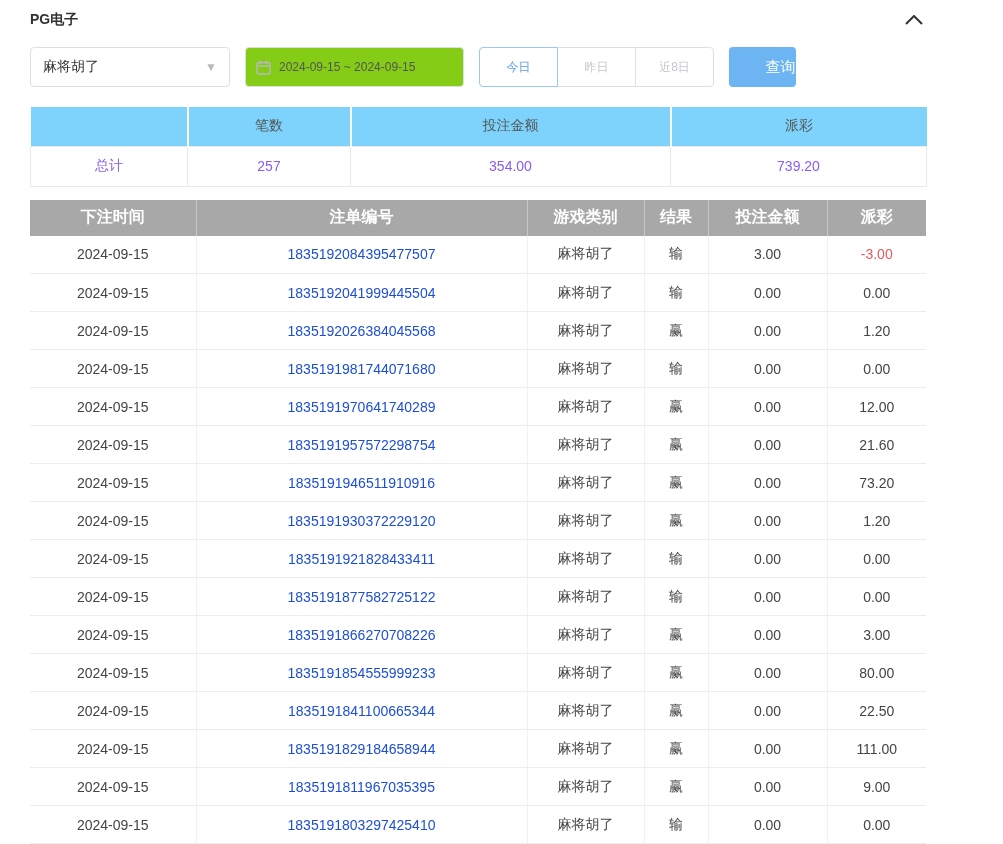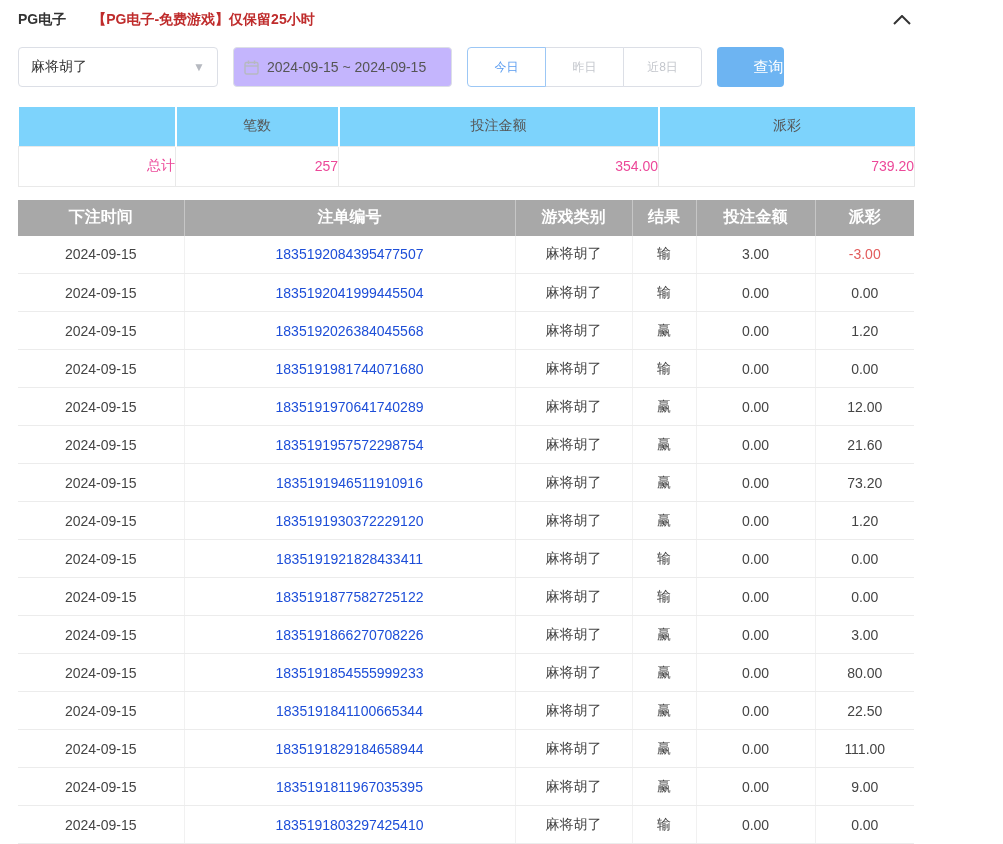--- a/index.html
+++ b/index.html
@@ -1,38 +1,38 @@
 <!DOCTYPE html>
 <html style="--accent-blue: #6db4f2; --active-tab-blue: #5a9cf0; --notice-red: #bf2c2c; --negative-red: #e25b5b; --table-header-gray: #a8a8a8;"><head>
 <meta charset="utf-8">
 <style>
   * { box-sizing: border-box; margin: 0; padding: 0; }
   html, body { width: 1003px; height: 844px; overflow: hidden; background: #ffffff; }
   body { font-family: "Liberation Sans", "DejaVu Sans", sans-serif; color: #333; }
   .page { width: 1003px; height: 844px; overflow: hidden; }
-  .content { width: 896px; margin-left: 18px; }
+  .content { width: 896px; margin-left: 30px; }
 
   
   .topbar { height: 40px; display: flex; align-items: center; }
   .panel-title { font-size: 14px; font-weight: bold; color: #333; }
   .panel-notice { font-size: 14px; font-weight: bold; color: var(--notice-red, #bf2c2c); margin-left: 26px; }
   .collapse-btn { margin-left: auto; width: 24px; height: 24px; display: flex; align-items: center; justify-content: center; cursor: pointer; background: none; border: none; }
 
   
   .filters { display: flex; align-items: center; margin-top: 7px; height: 40px; }
   .select {
     width: 200px; height: 40px; border: 1px solid #dcdfe6; border-radius: 4px;
     display: flex; align-items: center; justify-content: space-between;
     padding: 0 12px; font-size: 14px; color: #333; cursor: pointer; background: #fff;
   }
   .select .caret { color: #b6b9c0; font-size: 12px; }
   .date-range {
     width: 219px; height: 40px; border: 1px solid #dcdfe6; border-radius: 4px;
     display: flex; align-items: center; gap: 8px; padding: 4px 10px;
-    font-size: 14px; color: #555; margin-left: 15px; cursor: pointer; background: #c4b5fd;
+    font-size: 12px; color: #555; margin-left: 15px; cursor: pointer; background: #84cc16;
   }
   .btn-group { display: flex; margin-left: 15px; }
   .qbtn {
     width: 79px; height: 40px; background: #fff; border: 1px solid #dcdfe6;
     font-size: 12px; color: #c3c6cc; cursor: pointer; margin-left: -1px;
     font-family: inherit;
   }
   .qbtn:first-child { border-radius: 4px 0 0 4px; margin-left: 0; }
   .qbtn:last-child { border-radius: 0 4px 4px 0; text-align: center; }
   .qbtn.active { color: var(--active-tab-blue, #5a9cf0); border-color: #9cc7f5; position: relative; z-index: 1; }
@@ -45,21 +45,21 @@
 
   
   table { border-collapse: collapse; table-layout: fixed; width: 896px; }
   .summary-table { margin-top: 20px; }
   .summary-table th {
     background: #7dd3fc; height: 39px; font-size: 14px; font-weight: normal;
     color: #555; text-align: center; border-right: 2px solid #fff;
   }
   .summary-table th:last-child { border-right: none; }
   .summary-table td {
-    height: 40px; font-size: 14px; color: #ec4899; text-align: right;
+    height: 40px; font-size: 14px; color: #8b5cf6; text-align: center;
     border: 1px solid #e9e9e9;
   }
 
   
   .bet-table { margin-top: 13px; }
   .bet-table th {
     background: var(--table-header-gray, #a8a8a8); color: #fff; height: 36px;
     font-size: 16px; font-weight: bold; text-align: center;
     border-right: 1px solid rgba(255,255,255,0.35);
   }
@@ -76,21 +76,20 @@
   .icon-svg { display: block; }
 </style>
 </head>
 <body>
 
 <div class="page" data-name="records-panel">
   <div class="content">
 
     <div class="topbar" data-name="panel-header">
       <span class="panel-title" data-name="page-title">PG电子</span>
-      <span class="panel-notice" data-name="notice-text">【PG电子-免费游戏】仅保留25小时</span>
       <button class="collapse-btn" data-name="collapse-button">
         <span data-name="chevron-up-icon">
           <svg class="icon-svg" width="18" height="10" viewBox="0 0 18 10">
             <polyline points="1,9 9,1 17,9" fill="none" stroke="#333" stroke-width="2"></polyline>
           </svg>
         </span>
       </button>
     </div>
 
     <div class="filters" data-name="filter-bar">

